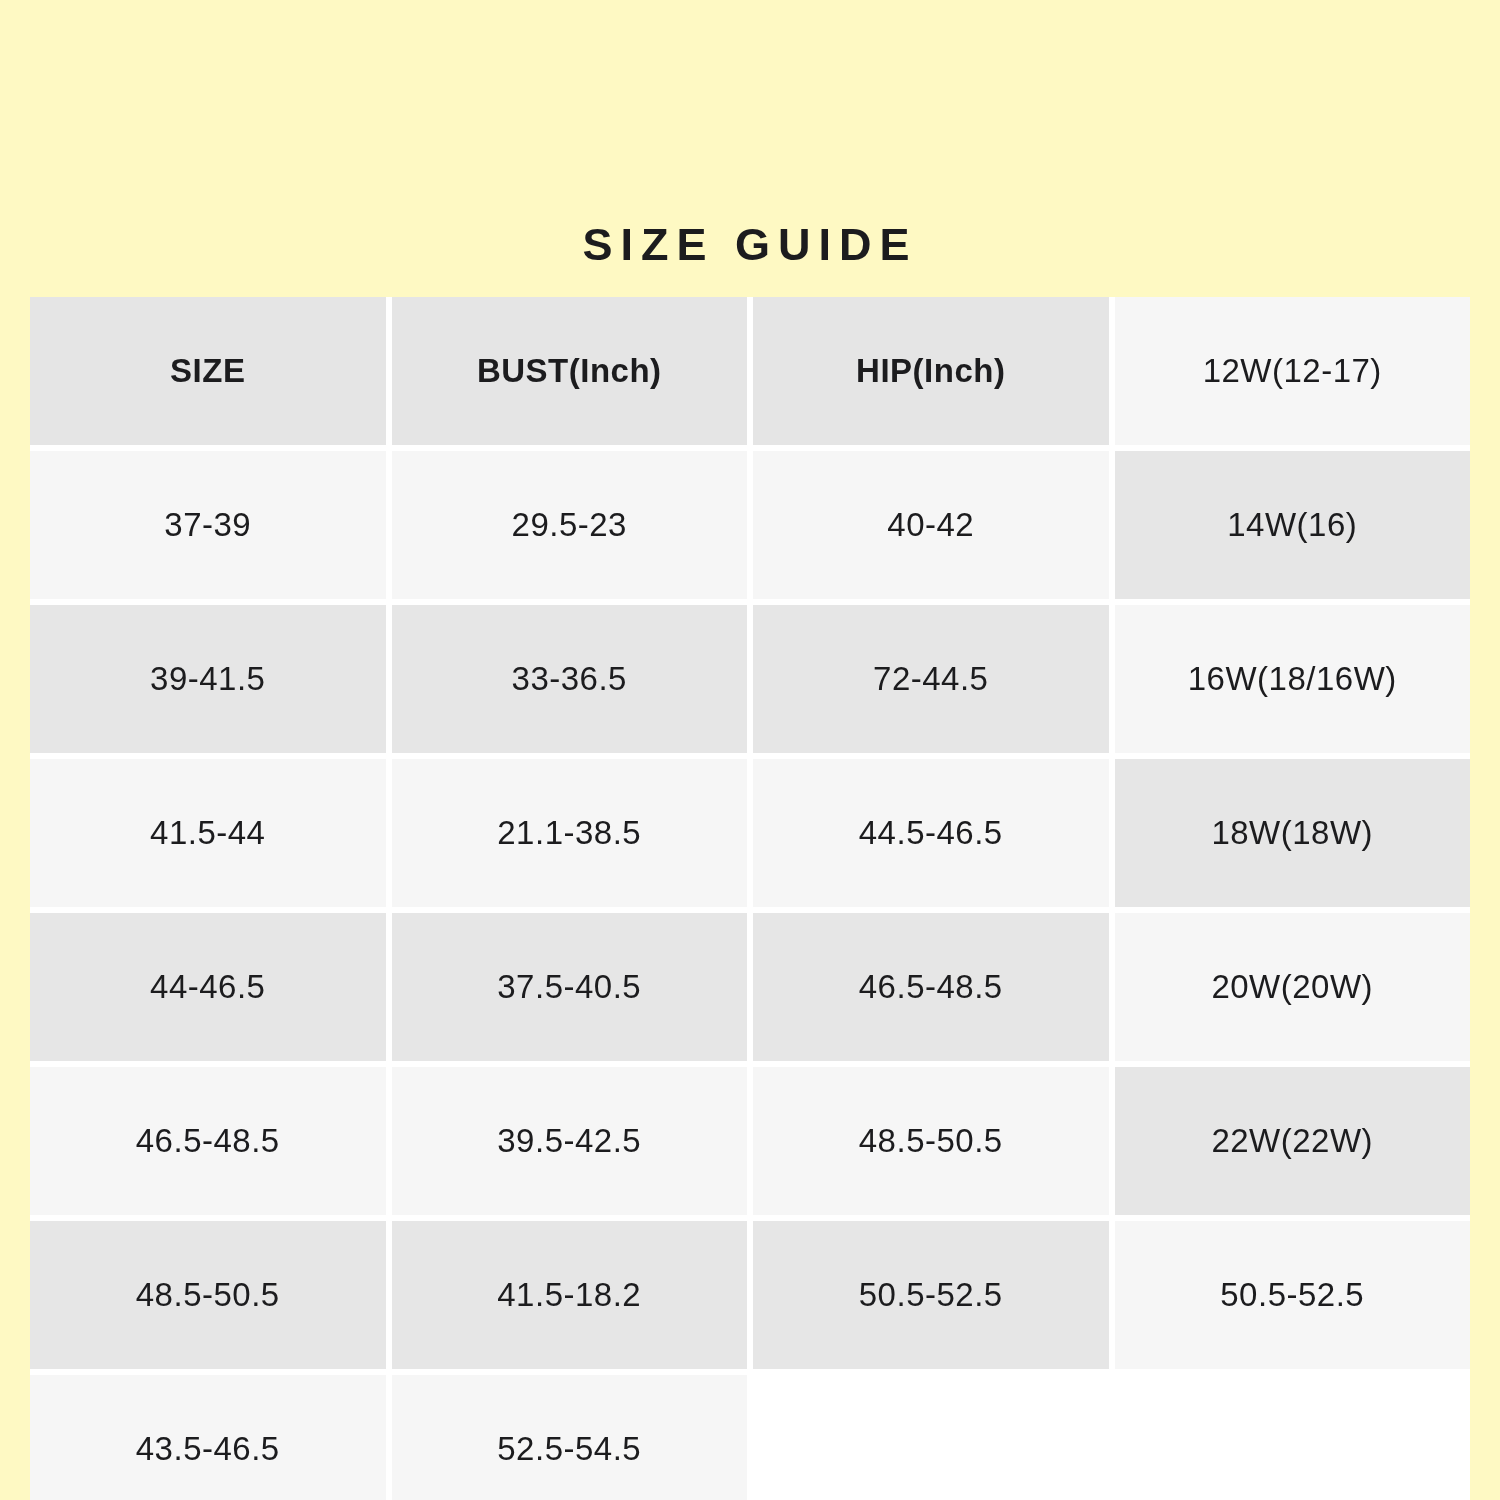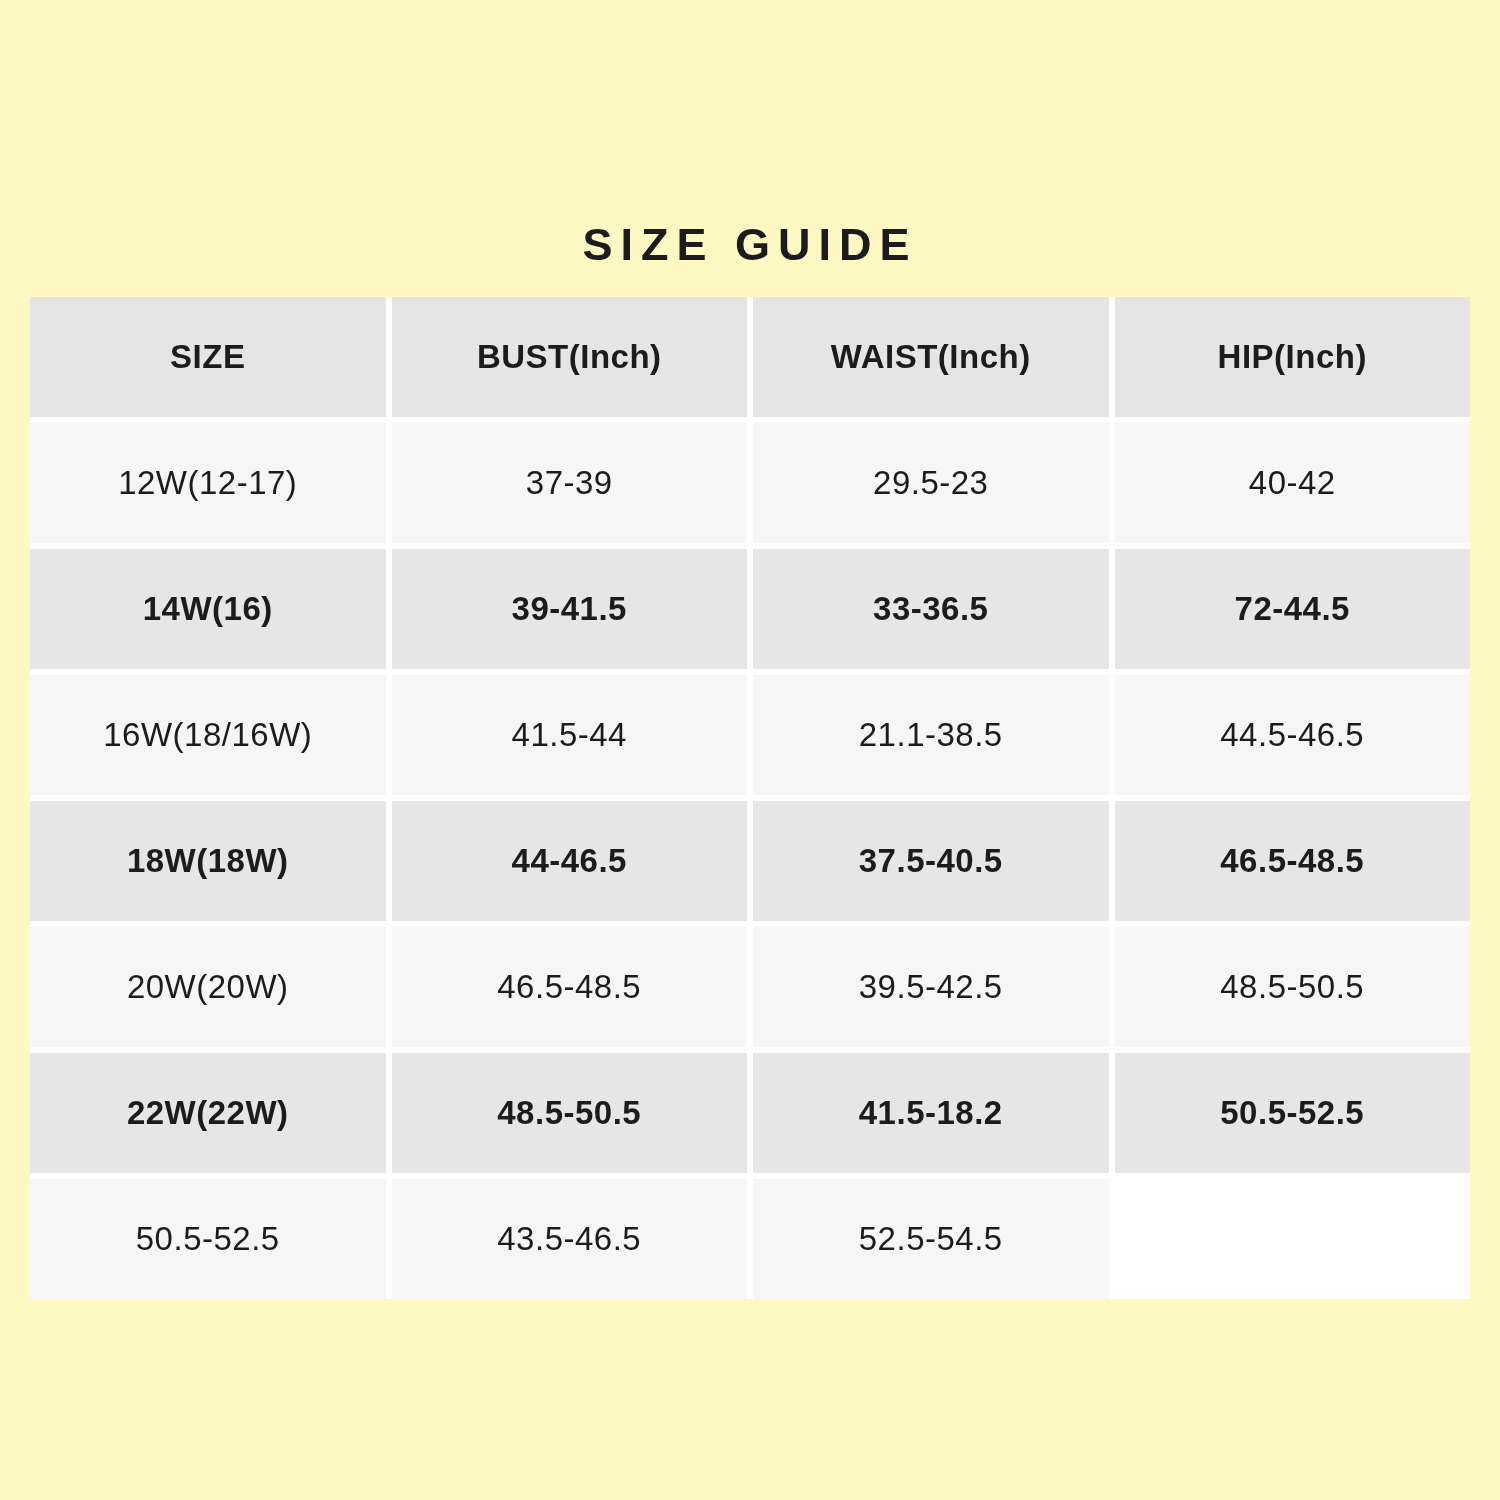--- a/index.html
+++ b/index.html
@@ -25,52 +25,51 @@
     line-height: 1.0;
   }
   .size-table {
     margin: 30px 30px 0 30px;
     display: grid;
     grid-template-columns: repeat(4, 1fr);
     gap: 6px;
     background: #ffffff;
   }
   .cell {
-    height: 120px;
+    height: 148px;
     display: flex;
     align-items: center;
     justify-content: center;
     font-size: 33px;
     color: #1c1c1e;
     letter-spacing: 0.5px;
     white-space: nowrap;
   }
   .cell.header {
     background: #e5e5e5;
     font-weight: 700;
   }
   .cell.odd {
     background: #f6f6f6;
     font-weight: 400;
   }
   .cell.even {
     background: #e6e6e6;
-    font-weight: 700;
+    font-weight: 400;
   }
 </style>
 </head>
 <body>
 
 <div class="page">
   <div class="title">SIZE GUIDE</div>
 
   <div class="size-table">
       <div class="cell header">SIZE</div>
       <div class="cell header">BUST(Inch)</div>
-      <div class="cell header">WAIST(Inch)</div>
       <div class="cell header">HIP(Inch)</div>
       <div class="cell odd">12W(12-17)</div>
       <div class="cell odd">37-39</div>
       <div class="cell odd">29.5-23</div>
       <div class="cell odd">40-42</div>
       <div class="cell even">14W(16)</div>
       <div class="cell even">39-41.5</div>
       <div class="cell even">33-36.5</div>
       <div class="cell even">72-44.5</div>
       <div class="cell odd">16W(18/16W)</div>

